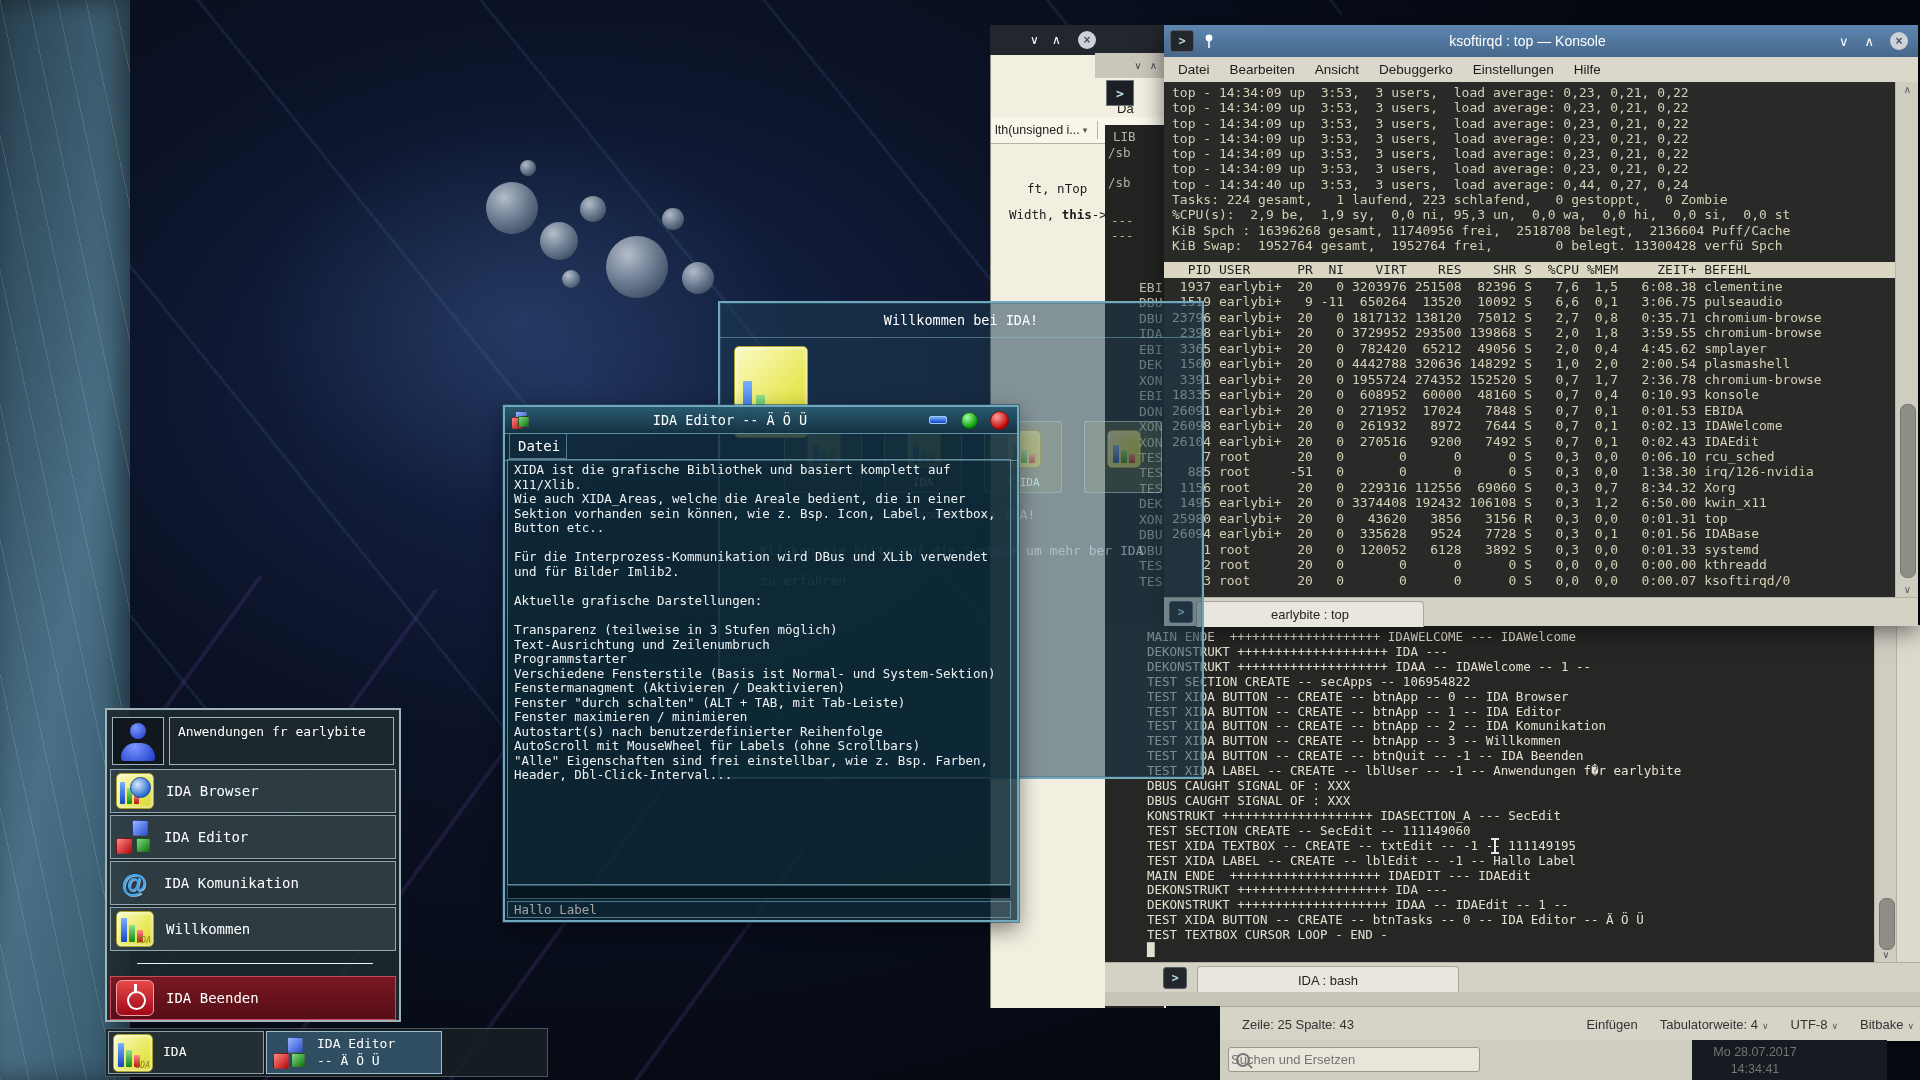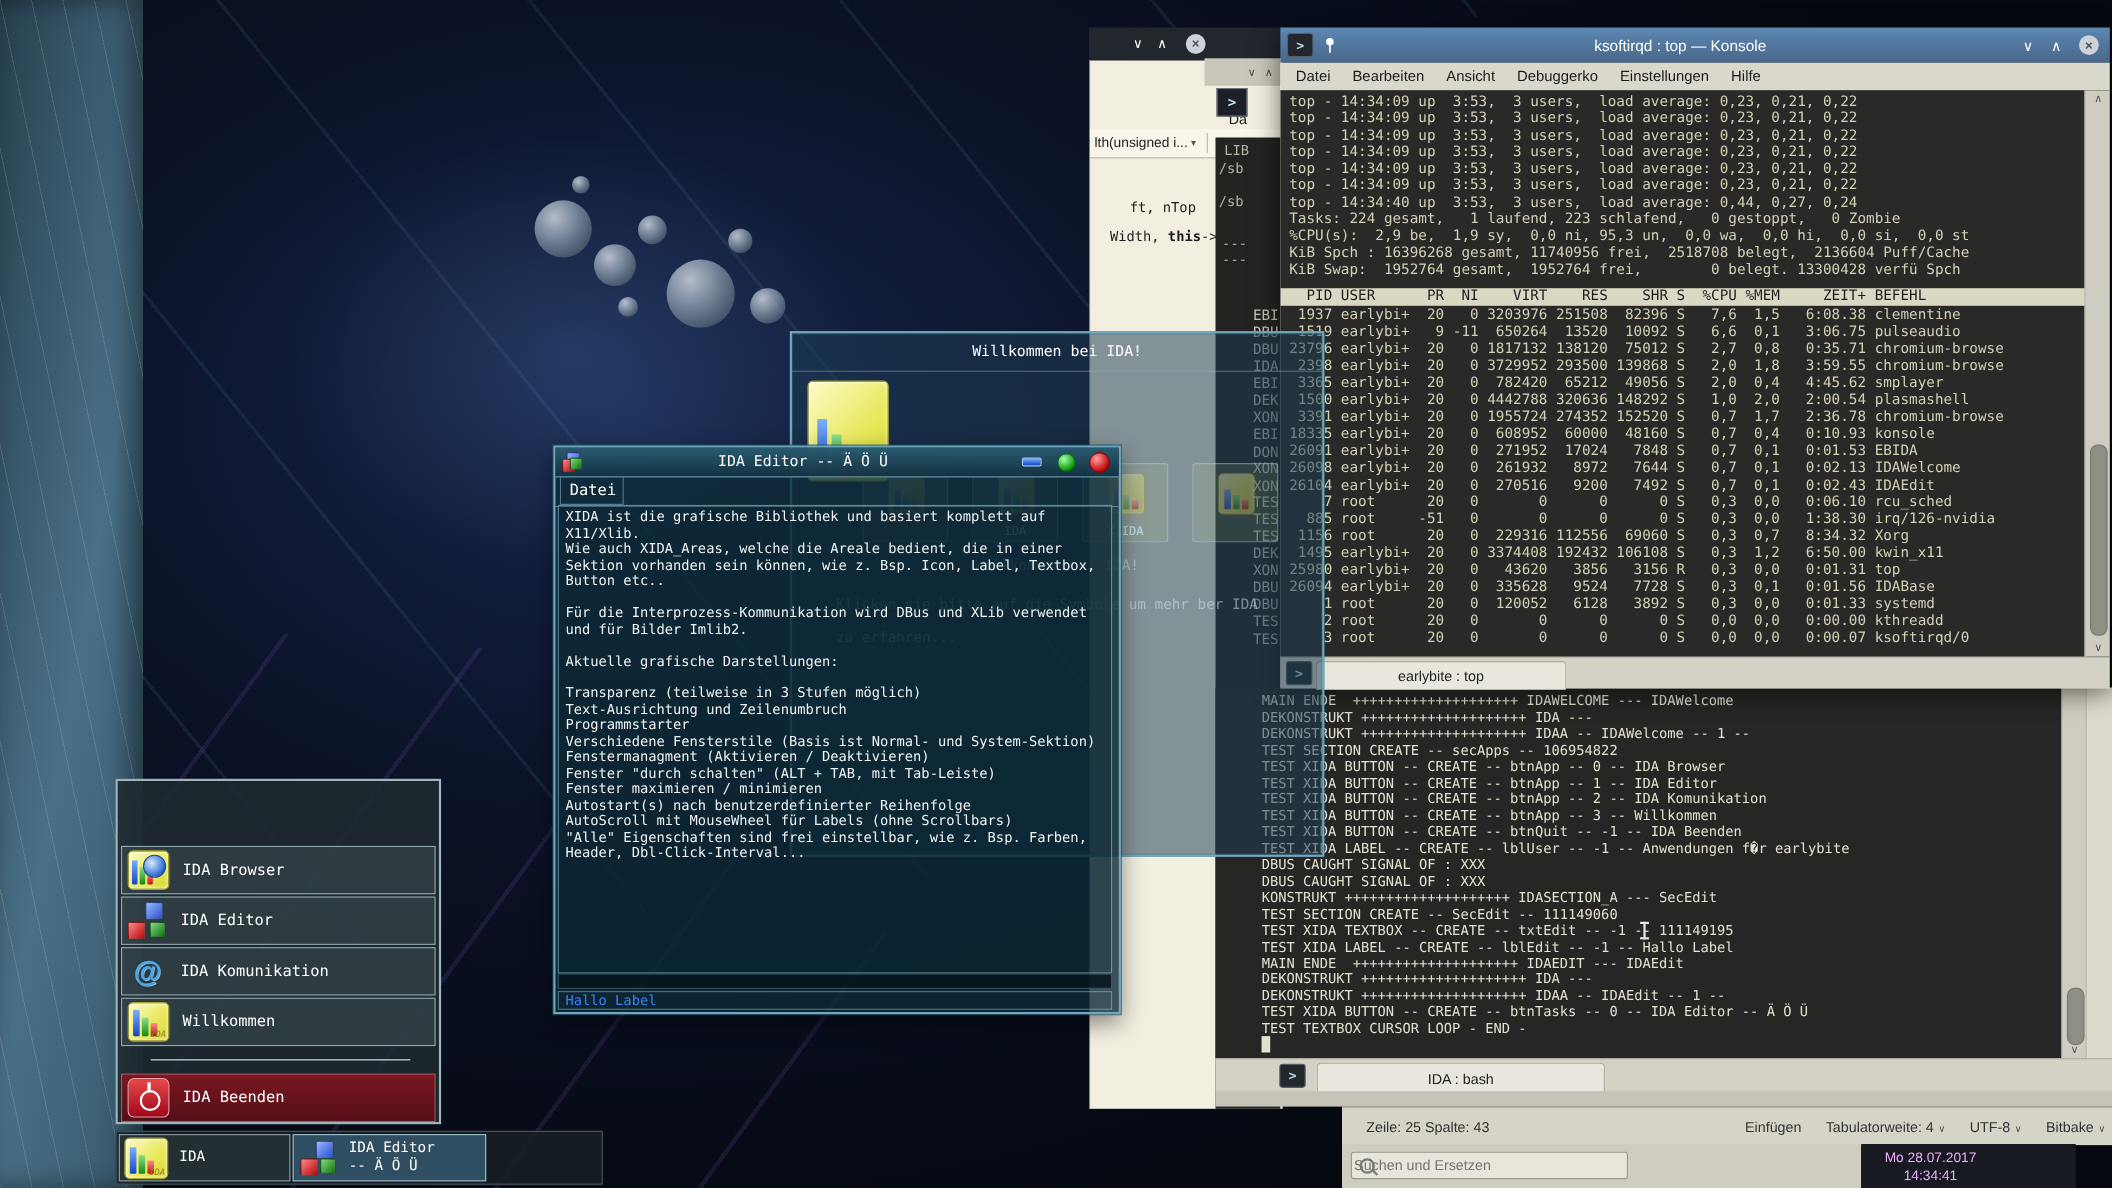--- a/index.html
+++ b/index.html
@@ -78,21 +78,21 @@
              display:flex;align-items:center;font-size:13px;color:#333;}
   .statusbar .sp{margin-left:22px;white-space:nowrap;}
   .chev{font-size:9px;color:#555;margin-left:4px;}
   .searchrow{left:1220px;top:1040px;width:472px;height:40px;background:#cfccc0;}
   .searchfield{position:absolute;left:8px;top:7px;width:252px;height:25px;background:#e8e5da;
                border:1px solid #9a978b;border-radius:3px;display:flex;align-items:center;box-sizing:border-box;}
   .searchfield input{border:none;background:transparent;outline:none;font-size:13px;color:#6a6759;width:240px;
                      font-family:"Liberation Sans",sans-serif;}
   .lens{position:absolute;left:7px;top:5px;width:10px;height:10px;border:2px solid #777;border-radius:50%;}
   .lens:after{content:"";position:absolute;left:9px;top:10px;width:6px;height:2px;background:#777;transform:rotate(45deg);}
-  .clockpanel{left:1692px;top:1040px;width:195px;height:40px;background:#171b21;color:#f0abfc;}
+  .clockpanel{left:1692px;top:1040px;width:195px;height:40px;background:#171b21;color:#737373;}
   .clocktxt{position:absolute;left:8px;top:4px;width:110px;text-align:center;font-size:12.5px;line-height:1.35;}
 
   
   .idawin{border:2px solid #6fa7bc;}
   .ida-ico{position:relative;background:linear-gradient(135deg,#fbfbc8,#e9e85a 60%,#d8d634);
            border:1px solid #a8a22a;border-radius:5px;box-shadow:inset 0 0 4px #ffffff;}
   .bar{position:absolute;bottom:4px;width:6px;border-radius:1px;}
   .b1{left:5px;background:linear-gradient(#7ab0ff,#1346c8);}
   .b2{left:13px;background:linear-gradient(#8fe08f,#128a12);}
   .b3{left:21px;background:linear-gradient(#ff9090,#c01010);}
@@ -141,21 +141,21 @@
   .e-menurow{height:26px;border-bottom:1px solid rgba(150,200,220,.55);position:relative;}
   .e-datei{position:absolute;left:4px;top:0;width:58px;height:25px;border:1px solid rgba(150,200,220,.5);
            border-top:none;color:#fff;font-size:14px;line-height:24px;padding-left:8px;box-sizing:border-box;
            font-family:"DejaVu Sans Mono",monospace;}
   .e-text{position:absolute;left:2px;top:52px;width:504px;height:426px;border:1px solid rgba(150,200,220,.6);
           background:rgba(10,35,48,.30);box-sizing:border-box;overflow:hidden;}
   .e-text pre{position:absolute;left:6px;top:3px;font-size:12.5px;line-height:14.55px;color:#eef2f2;}
   .e-scrollstrip{position:absolute;left:2px;top:478px;width:504px;height:14px;background:rgba(6,20,28,.85);
                  border:1px solid rgba(150,200,220,.35);box-sizing:border-box;}
   .e-label{position:absolute;left:2px;top:494px;width:504px;height:17px;border:1px solid rgba(150,200,220,.5);
-           color:#3b82f6;font-size:12.5px;line-height:15px;padding-left:6px;box-sizing:border-box;
+           color:#a3a3a3;font-size:12.5px;line-height:15px;padding-left:6px;box-sizing:border-box;
            font-family:"DejaVu Sans Mono",monospace;}
 
   
   .tviews{left:846px;top:843px;width:205px;height:54px;opacity:.55;}
   .tvtab{position:absolute;background:#ccc9bd;border:1px solid #a19e92;border-radius:3px 3px 0 0;
          font-size:12px;color:#2a2a2a;display:flex;align-items:center;justify-content:center;}
 
   
   .launcher{left:105px;top:708px;width:296px;height:314px;background:rgba(30,42,47,.88);
             border:2px solid #9fb4ba;box-sizing:border-box;}
@@ -454,20 +454,24 @@
 AutoScroll mit MouseWheel für Labels (ohne Scrollbars)
 "Alle" Eigenschaften sind frei einstellbar, wie z. Bsp. Farben,
 Header, Dbl-Click-Interval...</pre>
     </div>
     <div class="e-scrollstrip"></div>
     <div class="e-label">Hallo Label</div>
   </div>
 
 
   <div class="abs launcher">
+    <div class="l-header">
+      <span class="l-avatar avatar"></span>
+      <span class="l-hlabel">Anwendungen fr earlybite</span>
+    </div>
     <div class="l-item" style="top:59px;">
       <span class="lico ida-ico">
         <span class="bar b1" style="height:22px;width:5px;left:3px;"></span>
           <span class="bar b2" style="height:16px;width:5px;left:10px;"></span>
           <span class="bar b3" style="height:11px;width:5px;left:17px;"></span>
         <span class="globe"></span>
       </span>
       <span class="llab">IDA Browser</span>
     </div>
     <div class="l-item" style="top:105px;">

